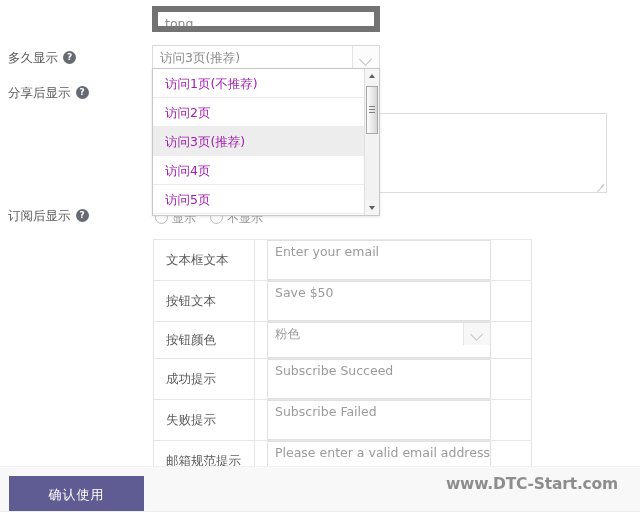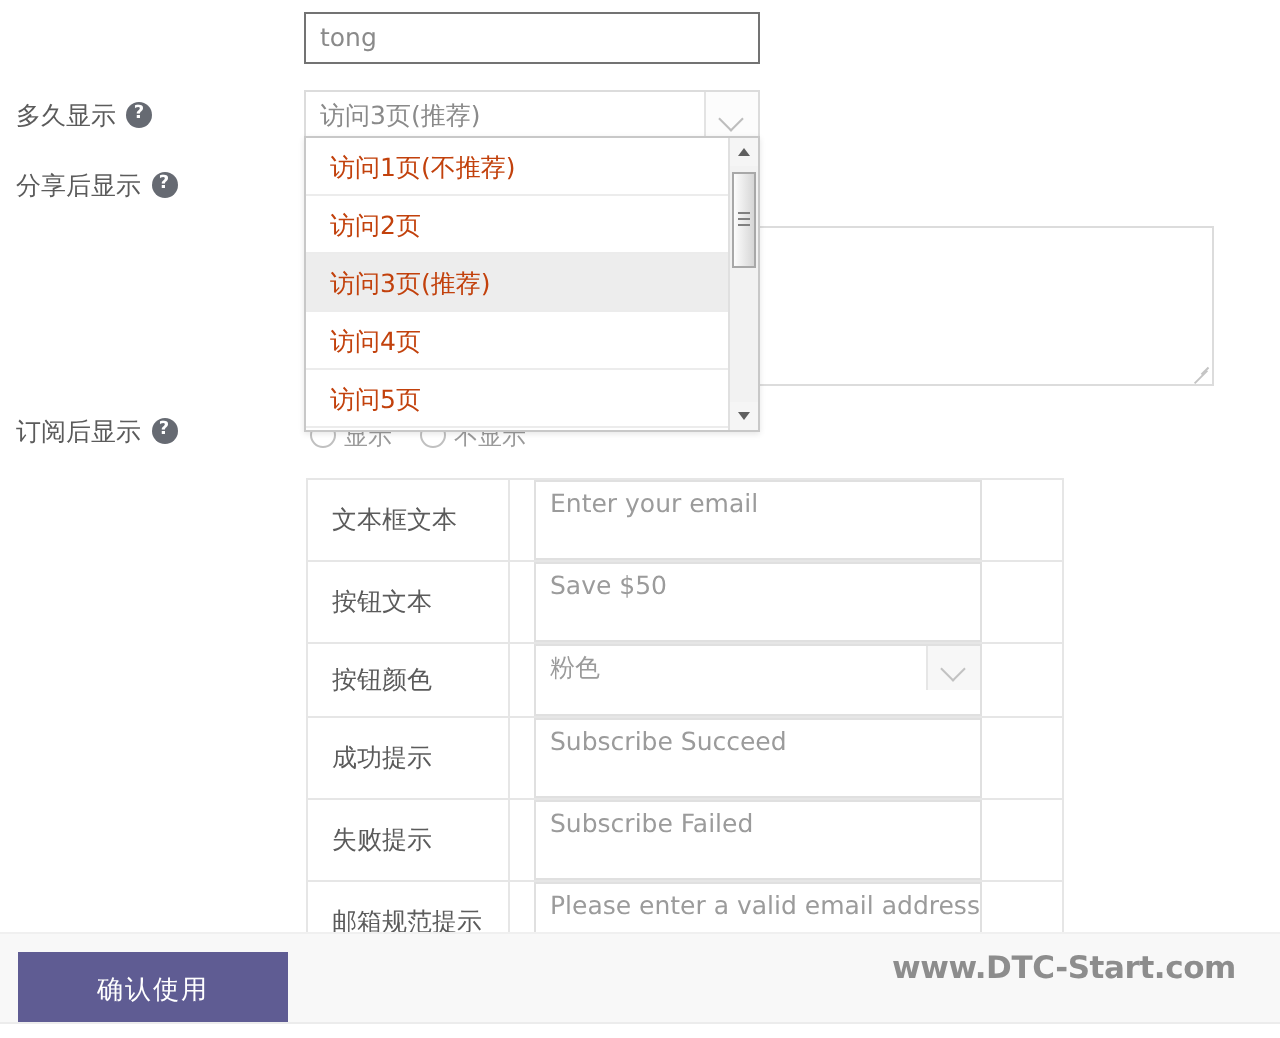--- a/index.html
+++ b/index.html
@@ -55,21 +55,21 @@
     margin-left: 5px;
     position: relative;
     top: -1px;
     font-family: "DejaVu Sans", "Liberation Sans", sans-serif;
   }
 
   
   .txtinput {
     position: absolute;
     background: #ffffff;
-    border: 1px solid #737373;
+    border: 6px solid #737373;
     box-sizing: border-box;
     height: 26px;
     line-height: 24px;
     padding: 0 7px;
     font-size: 12.5px;
     color: #8a8a8a;
     font-family: "DejaVu Sans", "Liberation Sans", sans-serif;
     white-space: nowrap;
     overflow: hidden;
   }
@@ -119,21 +119,21 @@
     box-shadow: 0 1px 3px rgba(0,0,0,0.10);
     z-index: 50;
     overflow: hidden;
   }
   .dd-opt {
     position: relative;
     height: 29px;
     line-height: 29px;
     padding-left: 12px;
     font-size: 12.5px;
-    color: #c2410c;
+    color: #a21caf;
     border-bottom: 1px solid #ececec;
     background: #ffffff;
     white-space: nowrap;
     box-sizing: border-box;
   }
   .dd-opt.selected { background: #ededed; }
   .dd-opt:last-child { border-bottom: none; }
 
   
   .dd-scroll {

